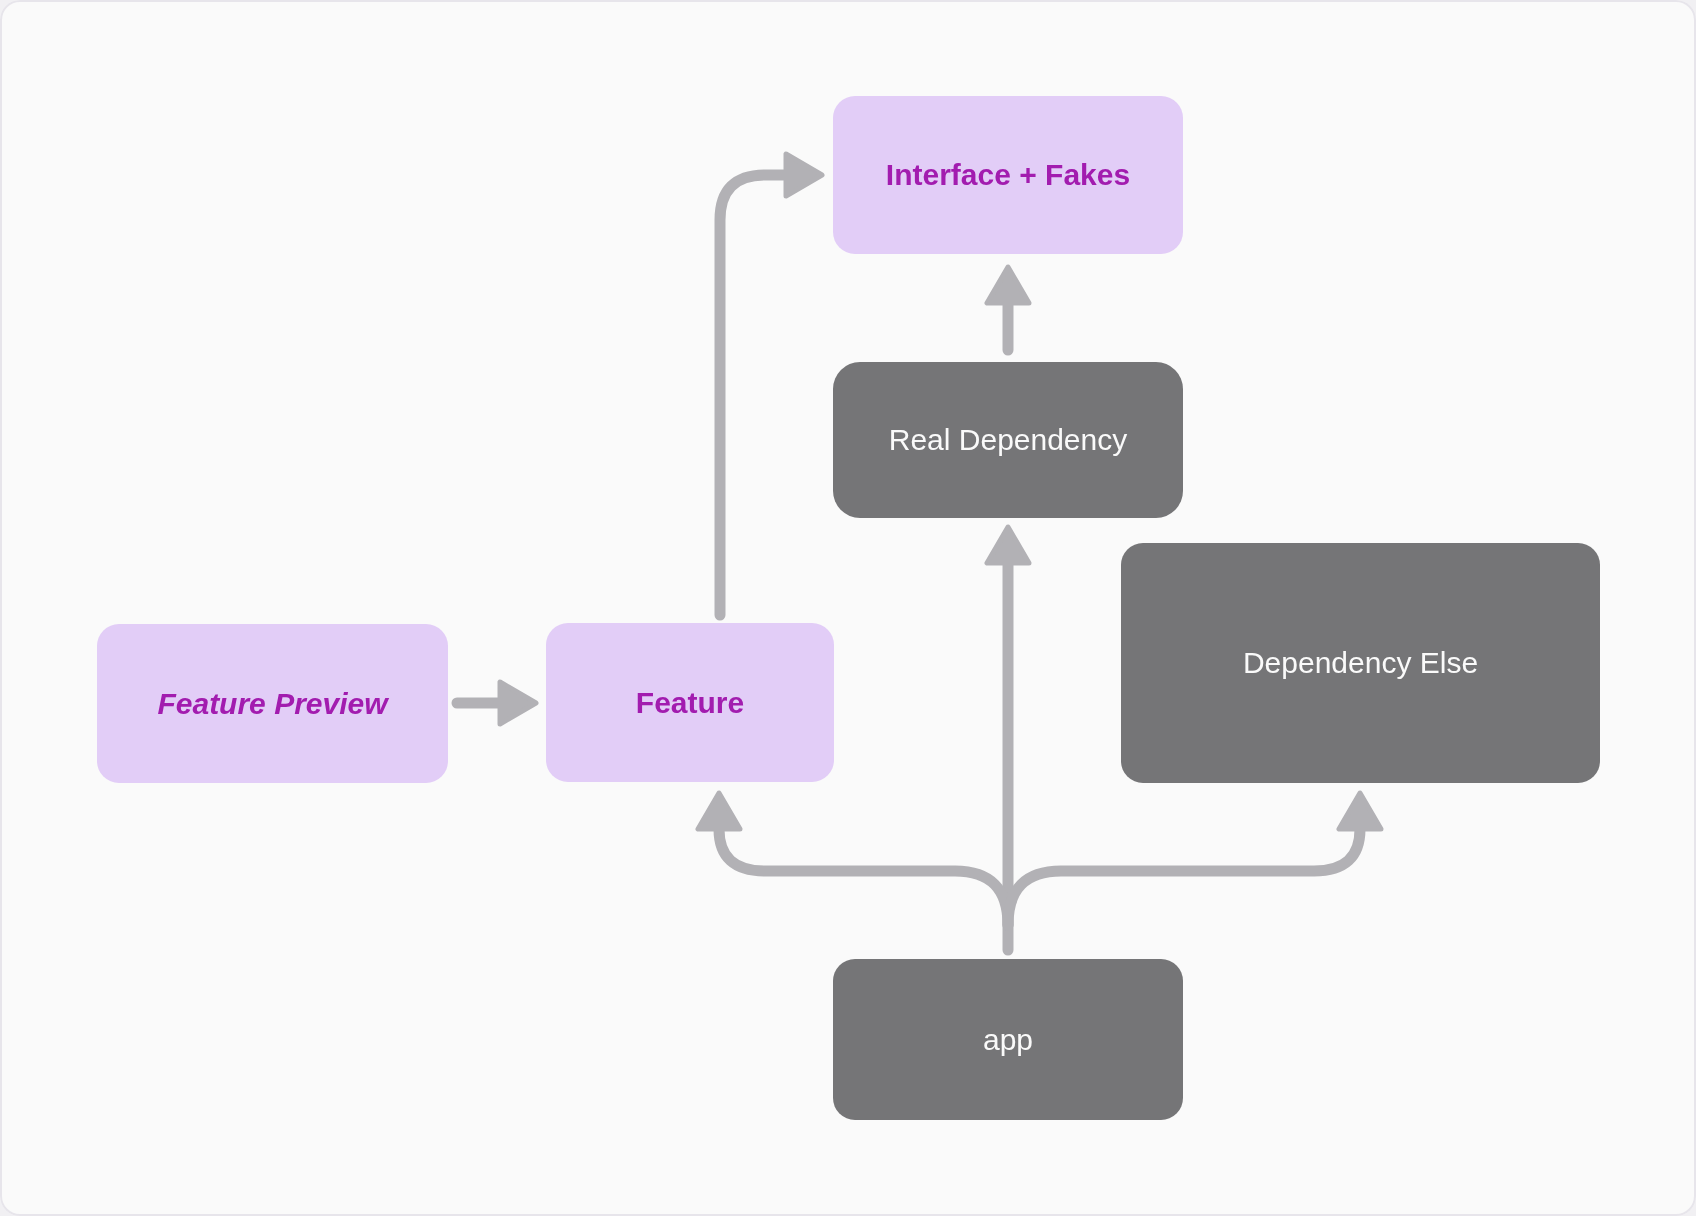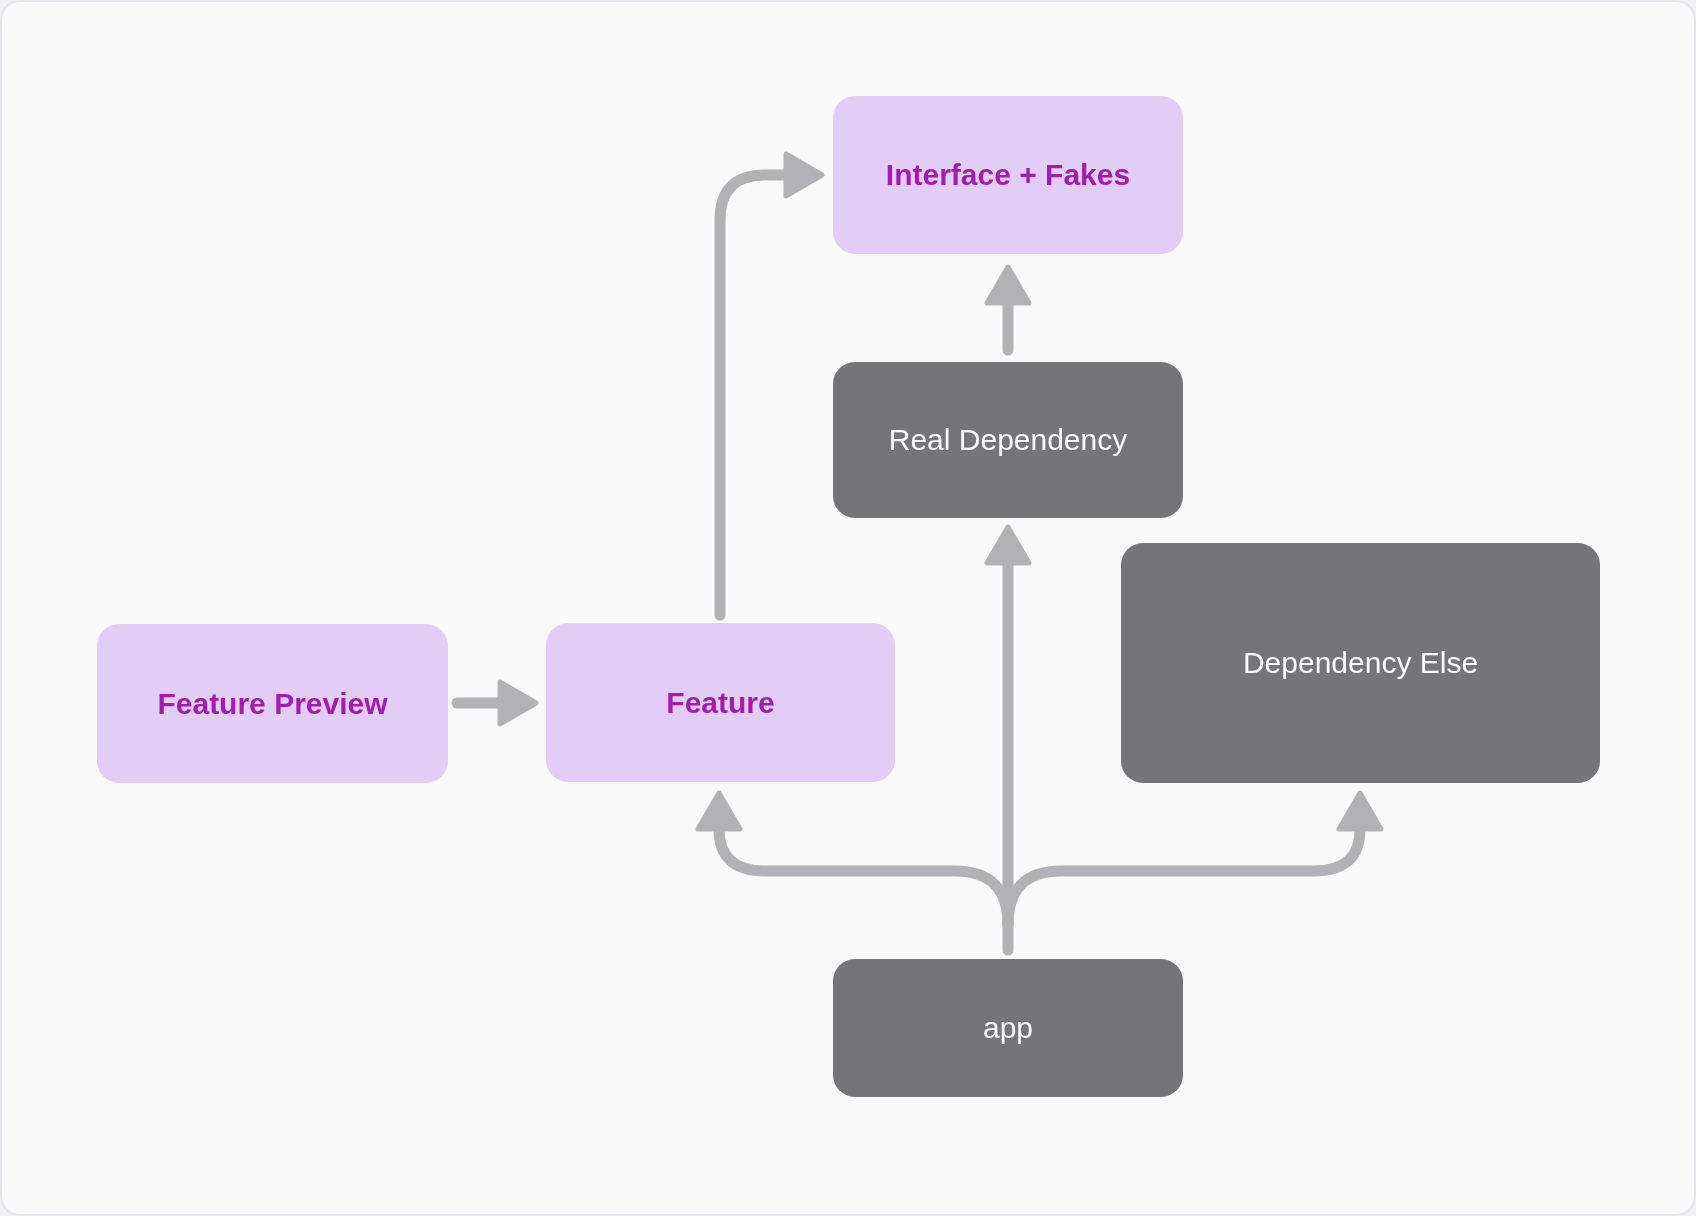--- a/index.html
+++ b/index.html
@@ -45,25 +45,25 @@
     color: #a21caf;
     font-weight: 700;
   }
   .node.gray {
     background: #757577;
     color: #fafafa;
     font-weight: 400;
   }
   
   .n-interface-fakes { left: 833px; top: 96px;  width: 350px; height: 158px; }
-  .n-real-dependency { left: 833px; top: 362px; width: 350px; height: 156px; }
+  .n-real-dependency { left: 833px; top: 362px; width: 350px; height: 156px; border-radius: 27px; }
   .n-everything-else { left: 1121px; top: 543px; width: 479px; height: 240px; }
-  .n-feature-preview { left: 97px;  top: 624px; width: 351px; height: 159px; }
-  .n-feature         { left: 546px; top: 623px; width: 349px; height: 159px; }
-  .n-app             { left: 833px; top: 959px; width: 350px; height: 138px; }
+  .n-feature-preview { left: 97px;  top: 624px; width: 351px; height: 159px; font-style: italic; }
+  .n-feature         { left: 546px; top: 623px; width: 288px; height: 159px; }
+  .n-app             { left: 833px; top: 959px; width: 350px; height: 161px; }
 </style>
 </head>
 <body>
 
 <div class="stage">
   <div class="canvas">
 
     <svg class="edges" viewBox="0 0 1696 1216">
       <g fill="none" stroke="#b2b1b5" stroke-width="11" stroke-linecap="round">
 

